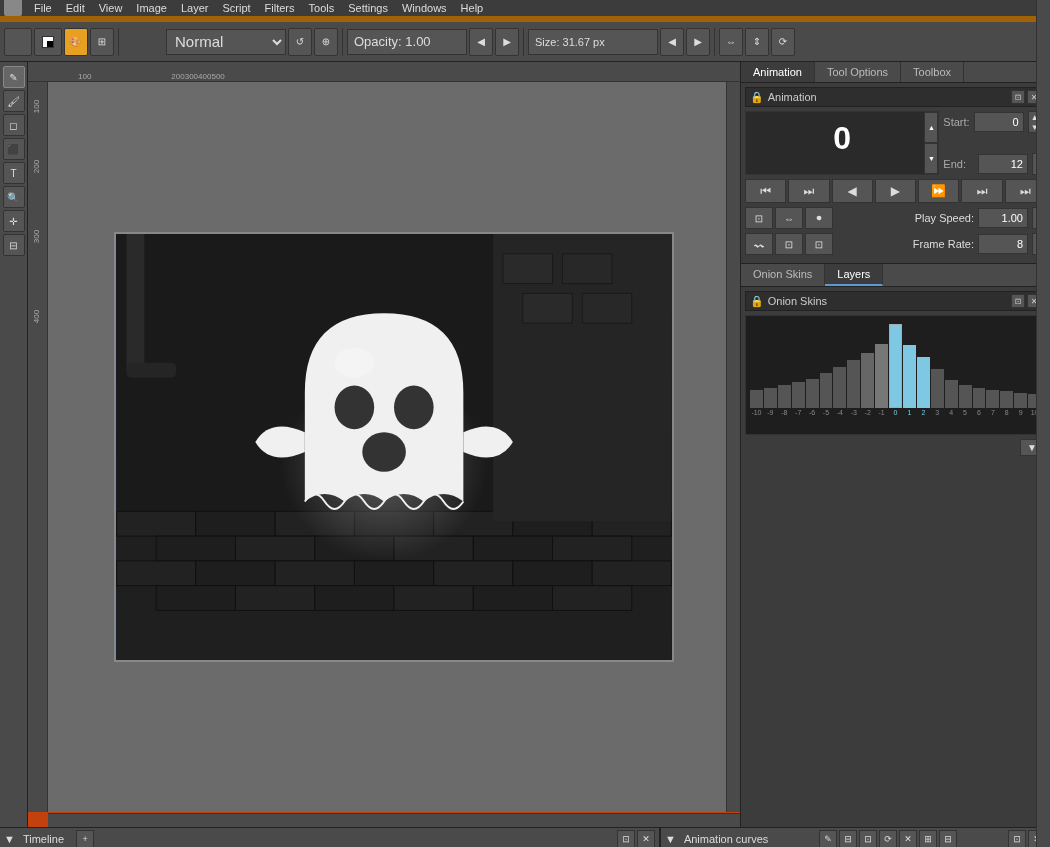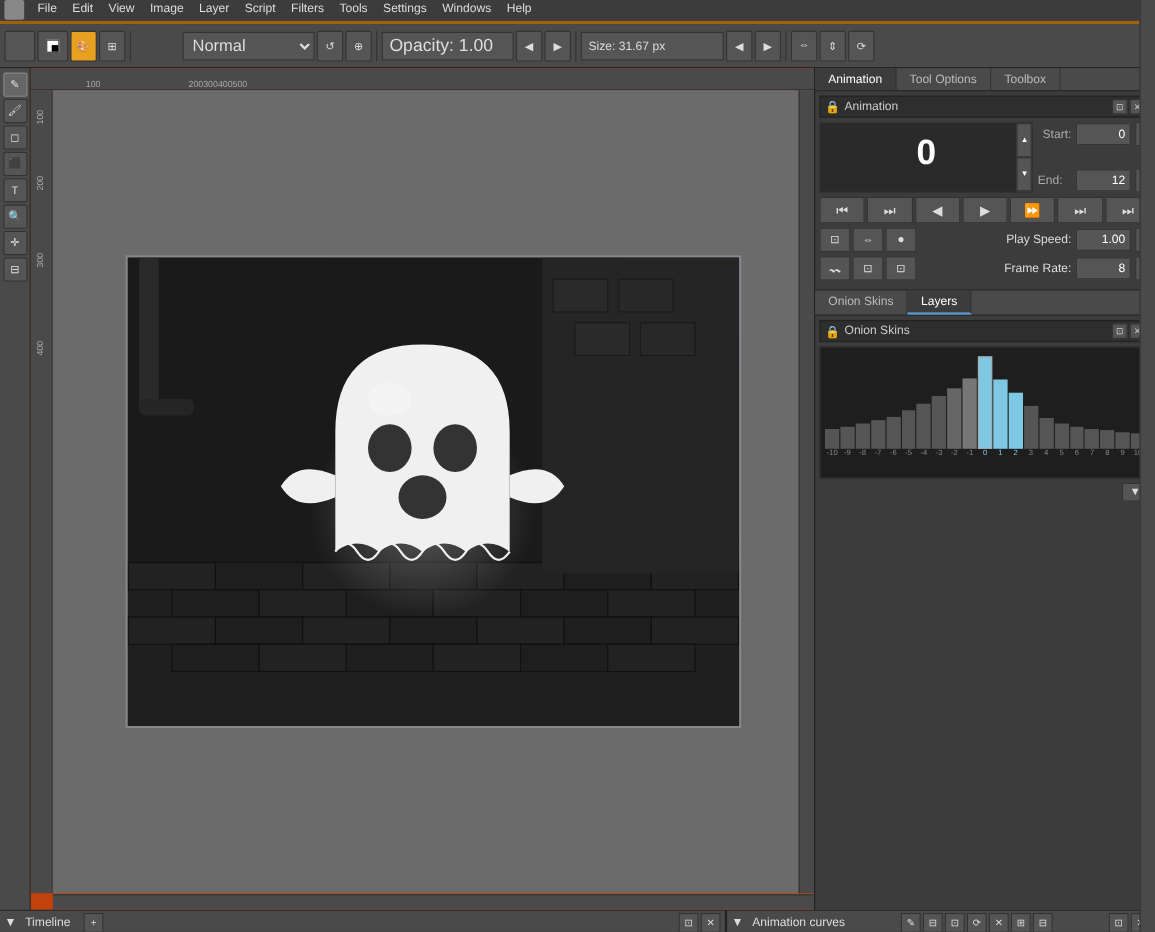--- a/index.html
+++ b/index.html
@@ -1,27 +1,27 @@
 <!DOCTYPE html>
 <html><head>
   <meta charset="utf-8">
   <style>
     * { box-sizing: border-box; margin: 0; padding: 0; }
     body { background: #3c3c3c; font-family: sans-serif; font-size: 11px; color: #ddd; width: 1050px; height: 847px; overflow: hidden; }
 
     
-    #menubar { background: #3c3c3c; border-bottom: 3px solid #a16207; display: flex; align-items: flex-start; height: 22px; padding: 0 4px; gap: 2px; }
+    #menubar { background: #3c3c3c; border-bottom: 6px solid #a16207; display: flex; align-items: flex-end; height: 22px; padding: 0 4px; gap: 2px; }
     #menubar span { padding: 2px 6px; cursor: pointer; color: #ddd; font-size: 11px; }
 
     
     #toolbar { background: #4a4a4a; border-bottom: 1px solid #222; display: flex; align-items: center; height: 40px; padding: 0 4px; gap: 2px; }
     .toolbar-btn { background: #555; border: 1px solid #333; border-radius: 2px; padding: 2px 4px; cursor: pointer; color: #ddd; font-size: 10px; min-width: 24px; height: 28px; display: flex; align-items: center; justify-content: center; }
     .toolbar-sep { width: 1px; background: #333; height: 28px; margin: 0 2px; }
     .mode-select { background: #555; border: 1px solid #333; color: #ddd; font-size: 15px; height: 26px; padding: 0 4px; min-width: 120px; margin-left: 43px; }
-    .opacity-box { background: #555; border: 1px solid #333; color: #ddd; font-size: 16px; height: 26px; padding: 0 6px; width: 120px; display: flex; align-items: center; }
+    .opacity-box { background: #555; border: 1px solid #333; color: #ddd; font-size: 13px; height: 26px; padding: 0 6px; width: 120px; display: flex; align-items: center; }
     .size-box { background: #555; border: 1px solid #333; color: #ddd; font-size: 11px; height: 26px; padding: 0 6px; width: 130px; display: flex; align-items: center; }
 
     
     #main { display: flex; height: calc(847px - 22px - 40px - 20px); }
 
     
     #left-tools { width: 28px; background: #4a4a4a; border-right: 1px solid #222; display: flex; flex-direction: column; align-items: center; padding: 4px 2px; gap: 2px; }
     .tool-btn { width: 22px; height: 22px; background: #555; border: 1px solid #333; border-radius: 2px; cursor: pointer; display: flex; align-items: center; justify-content: center; font-size: 10px; color: #ddd; }
     .tool-btn.active { background: #666; border-color: #888; }
 
@@ -279,21 +279,21 @@
       </div>
 
       <div style="display:flex;gap:4px;align-items:stretch;">
         <div style="flex:1;background:#2a2a2a;border:1px solid #333;text-align:center;font-size:32px;font-weight:bold;color:#fff;padding:8px 4px;position:relative;">
           <span>0</span>
           <div style="position:absolute;right:0;top:0;bottom:0;width:14px;display:flex;flex-direction:column;">
             <div style="flex:1;background:#555;border:1px solid #333;cursor:pointer;font-size:7px;display:flex;align-items:center;justify-content:center;">▲</div>
             <div style="flex:1;background:#555;border:1px solid #333;cursor:pointer;font-size:7px;display:flex;align-items:center;justify-content:center;">▼</div>
           </div>
         </div>
-        <div style="display:flex;flex-direction:column;gap:20px;justify-content:center;align-items:flex-end;">
+        <div style="display:flex;flex-direction:column;gap:20px;justify-content:center;">
           <div class="anim-info-item">
             <label>Start:</label>
             <input class="anim-info-input" value="0" style="width: 50px;">
             <div style="background:#555;border:1px solid #333;height:22px;width:14px;cursor:pointer;font-size:8px;display:flex;flex-direction:column;">
               <div style="flex:1;display:flex;align-items:center;justify-content:center;">▲</div>
               <div style="flex:1;display:flex;align-items:center;justify-content:center;">▼</div>
             </div>
           </div>
           <div class="anim-info-item">
             <label>End:</label>

